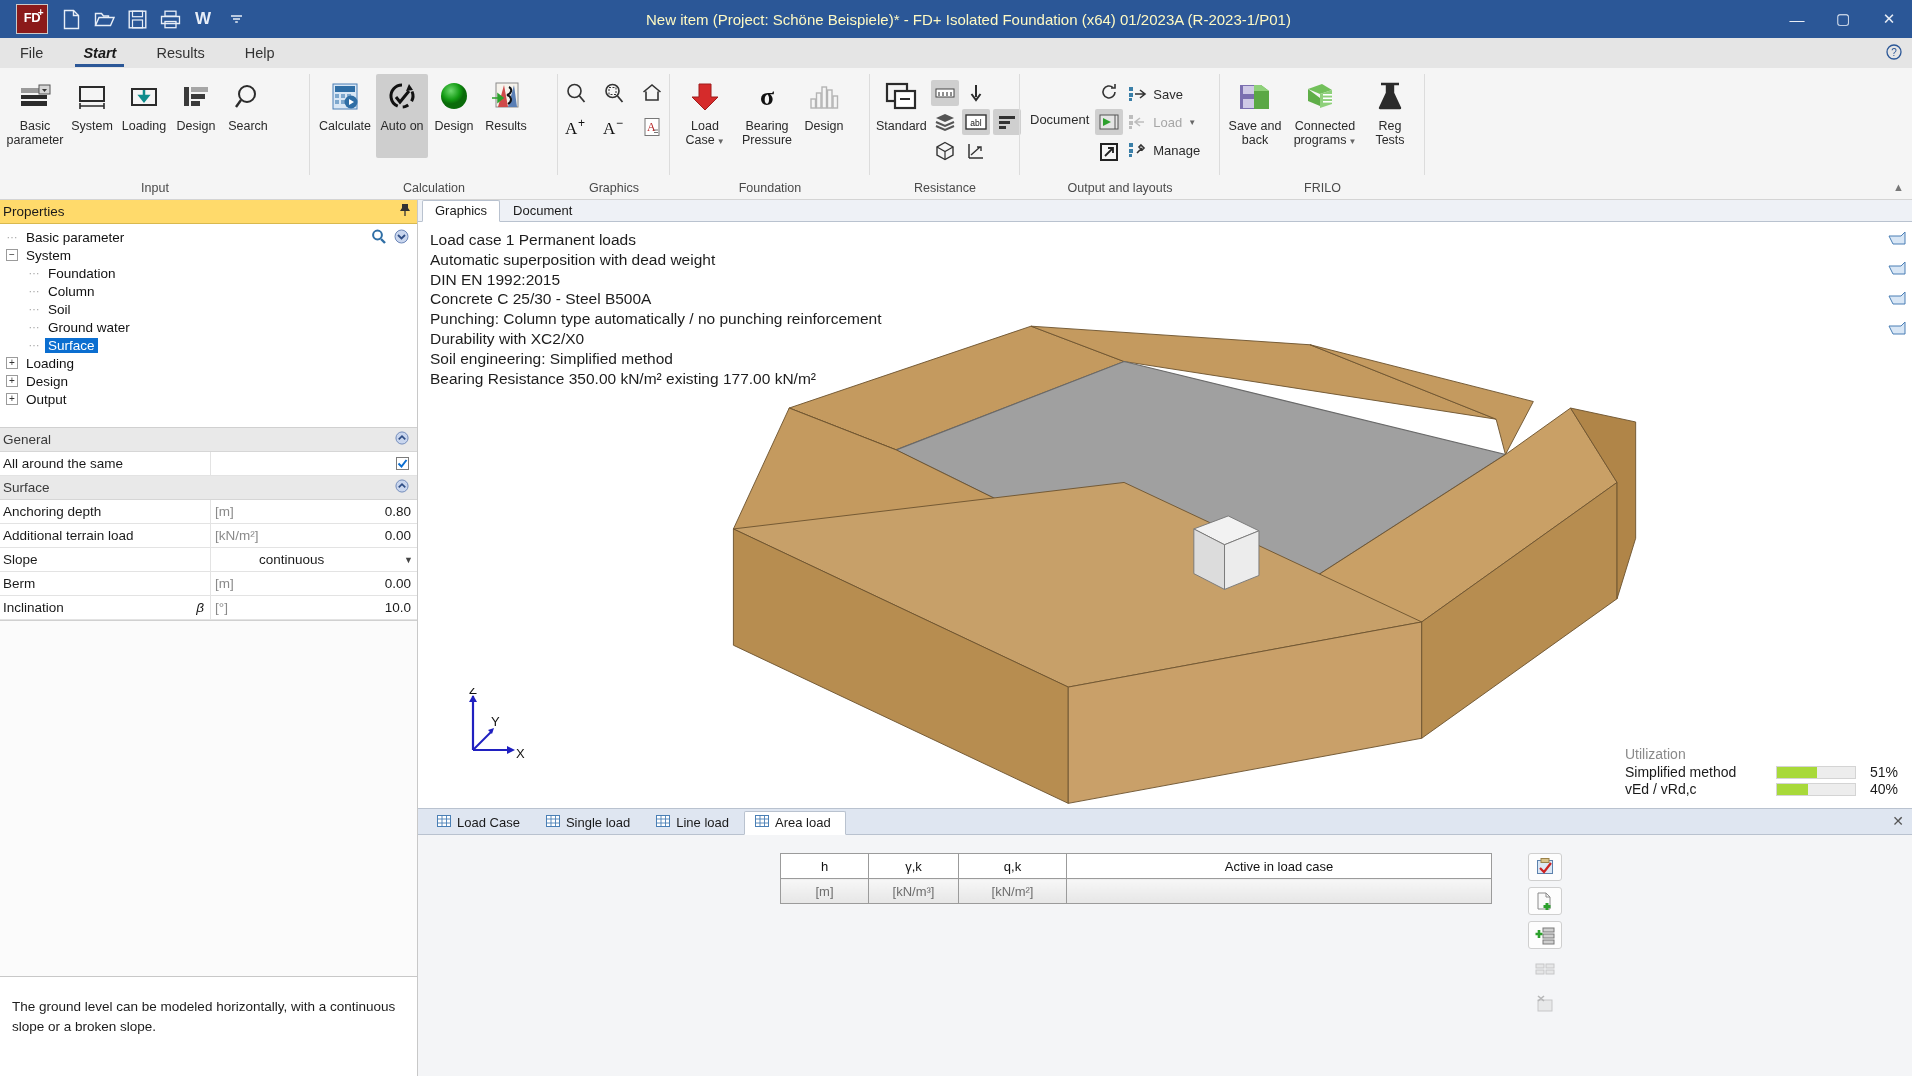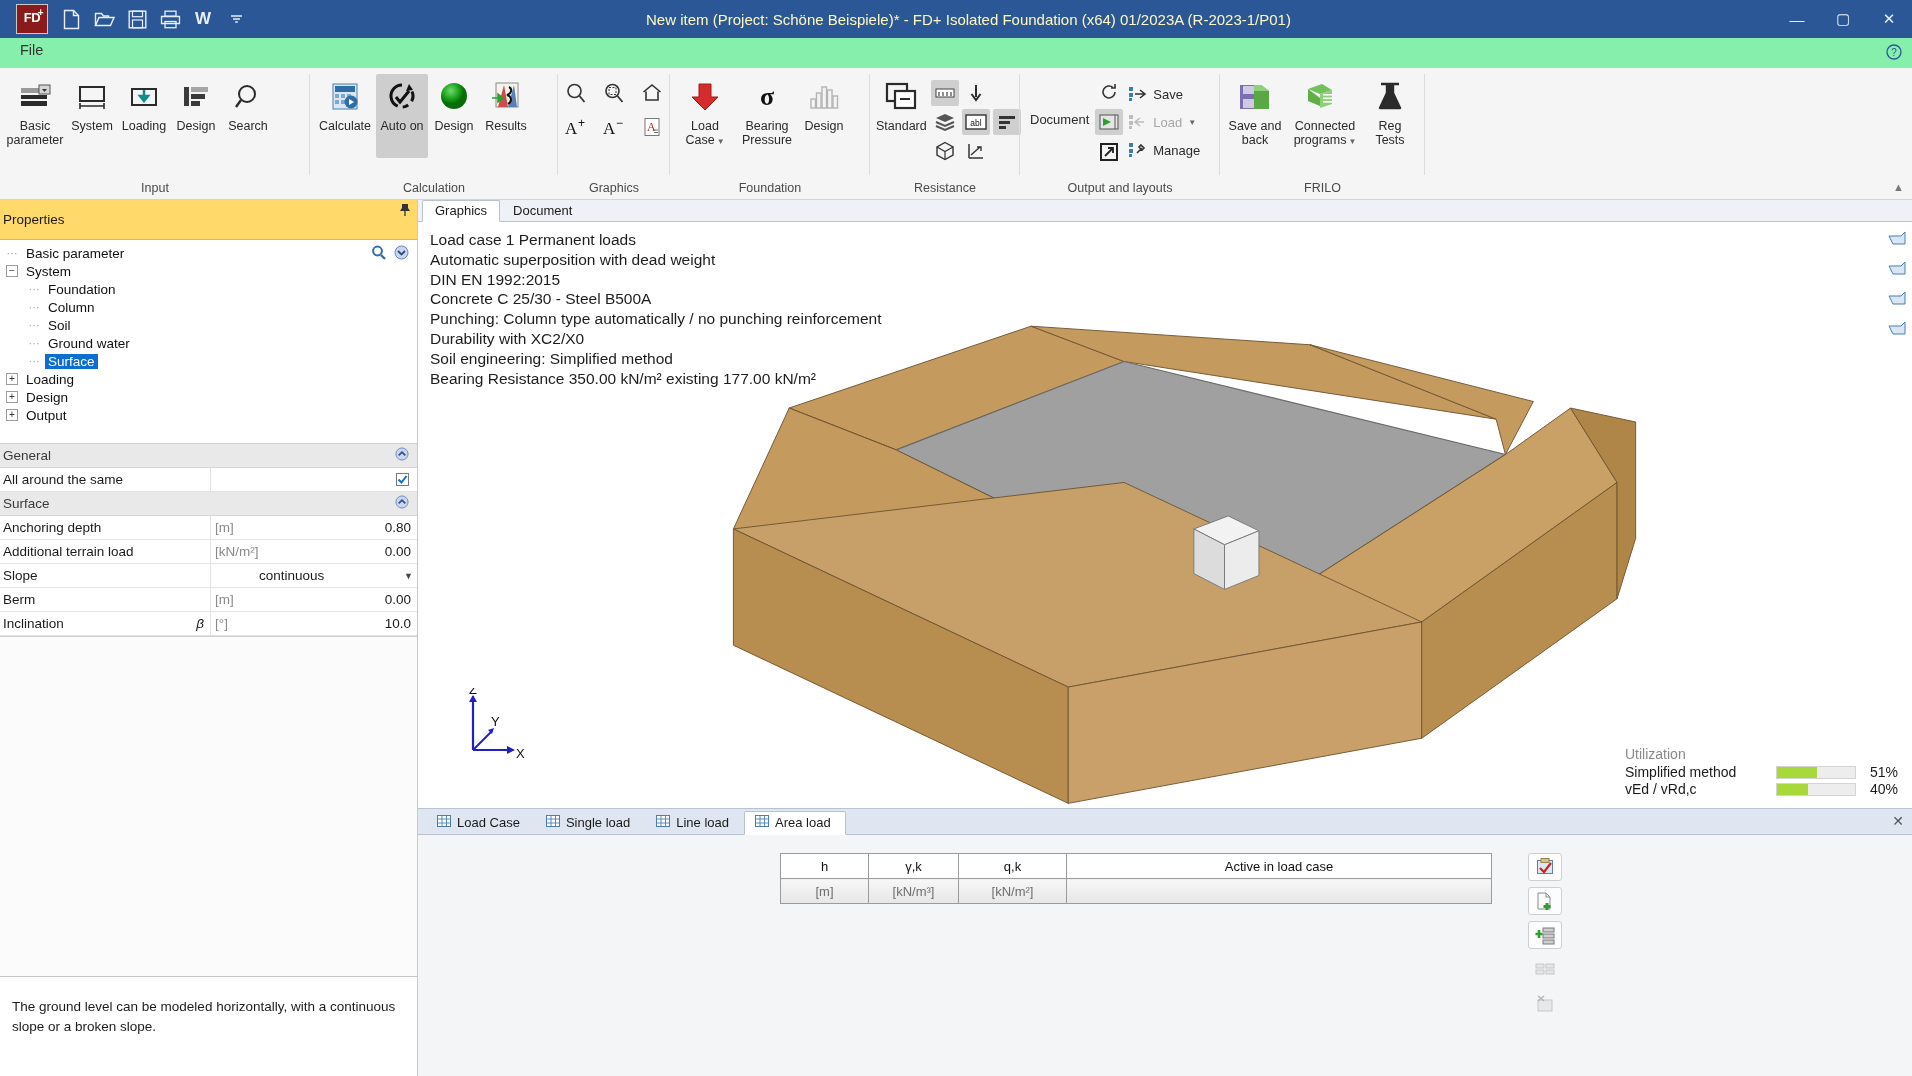--- a/index.html
+++ b/index.html
@@ -26,22 +26,22 @@
   .qat-icon svg{display:block;}
   .title-text{
     position:absolute;left:0;right:0;text-align:center;color:#fef9c3;
     font-size:15px;pointer-events:none;padding-left:25px;
   }
   .winbtns{position:absolute;right:0;top:0;height:38px;display:flex;}
   .winbtn{width:46px;height:38px;display:flex;align-items:center;justify-content:center;
     color:#e9eef6;font-size:15px;}
   
   .ribbon-tabs{
-    height:30px;background:#86efac;display:flex;align-items:flex-start;
-    border-bottom:0; position:relative;flex-direction:column;
+    height:30px;background:#e5e5e5;display:flex;align-items:center;
+    border-bottom:0; position:relative;
   }
   .rtab{
     padding:4px 20px 5px 20px;font-size:14.5px;color:#333;position:relative;
   }
   .rtab.active{color:#1a1a1a;font-weight:bold;font-style:italic;}
   .rtab.active::after{
     content:"";position:absolute;left:12px;right:12px;bottom:-1px;height:3px;background:#2b5797;
   }
   .ribbon-help{position:absolute;right:10px;top:6px;color:#2b5797;font-size:15px;}
   
@@ -81,21 +81,21 @@
   .trow{display:flex;align-items:center;gap:4px;font-size:13px;color:#2b2b2b;height:26px;}
   .trow.dim{color:#a6a6a6;}
   .trow .tic{width:22px;height:22px;display:flex;align-items:center;justify-content:center;}
   .vislabel{display:flex;align-items:center;font-size:13px;color:#2b2b2b;padding:0 6px;}
   
   .main{display:flex;height:calc(1076px - 38px - 30px - 132px);}
   
   .leftpanel{width:418px;border-right:1px solid #c8c8c8;display:flex;flex-direction:column;
     background:#fff;}
   .prop-header{
-    height:40px;background:#ffda6b;display:flex;align-items:center;
+    height:24px;background:#ffda6b;display:flex;align-items:center;
     font-size:13.5px;color:#1a1a1a;padding-left:3px;position:relative;
     border-bottom:1px solid #d9b94e;
   }
   .prop-pin{position:absolute;right:6px;top:3px;font-size:12px;}
   .tree{padding:4px 0 0 0;position:relative;flex:0 0 auto;height:204px;
     border-bottom:1px solid #d0d0d0;}
   .tree-icons{position:absolute;right:8px;top:5px;display:flex;gap:8px;}
   .tnode{display:flex;align-items:center;height:18px;font-size:13.5px;color:#111;
     padding-left:6px;}
   .tnode .exp{

